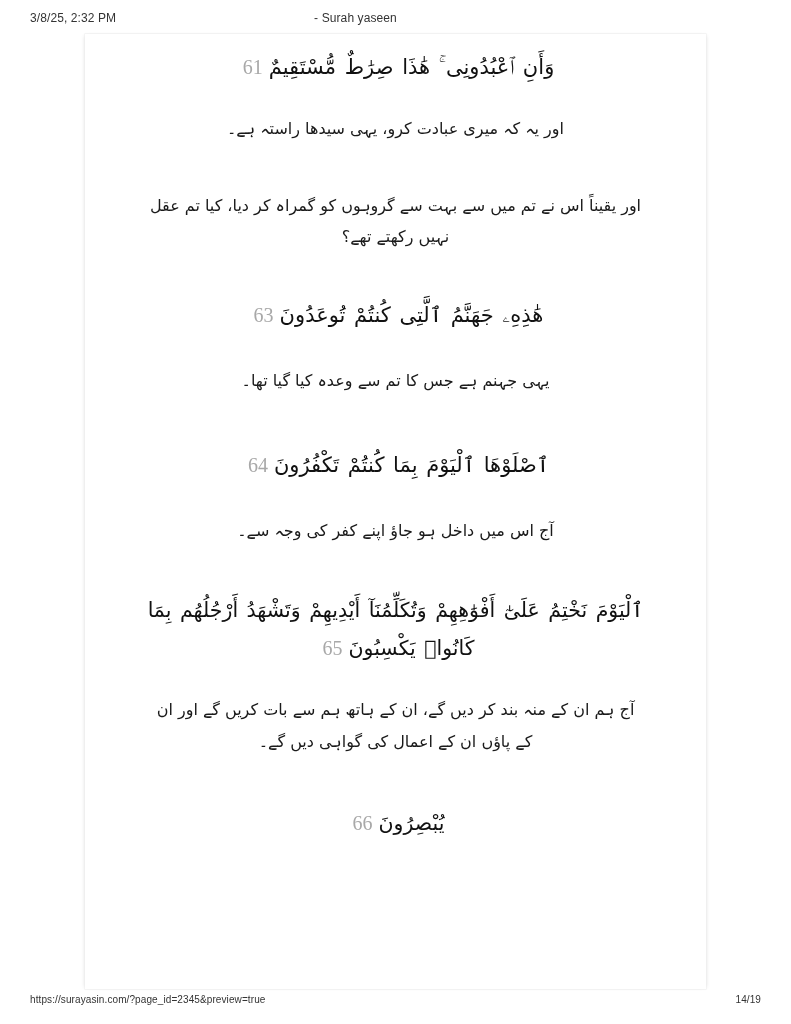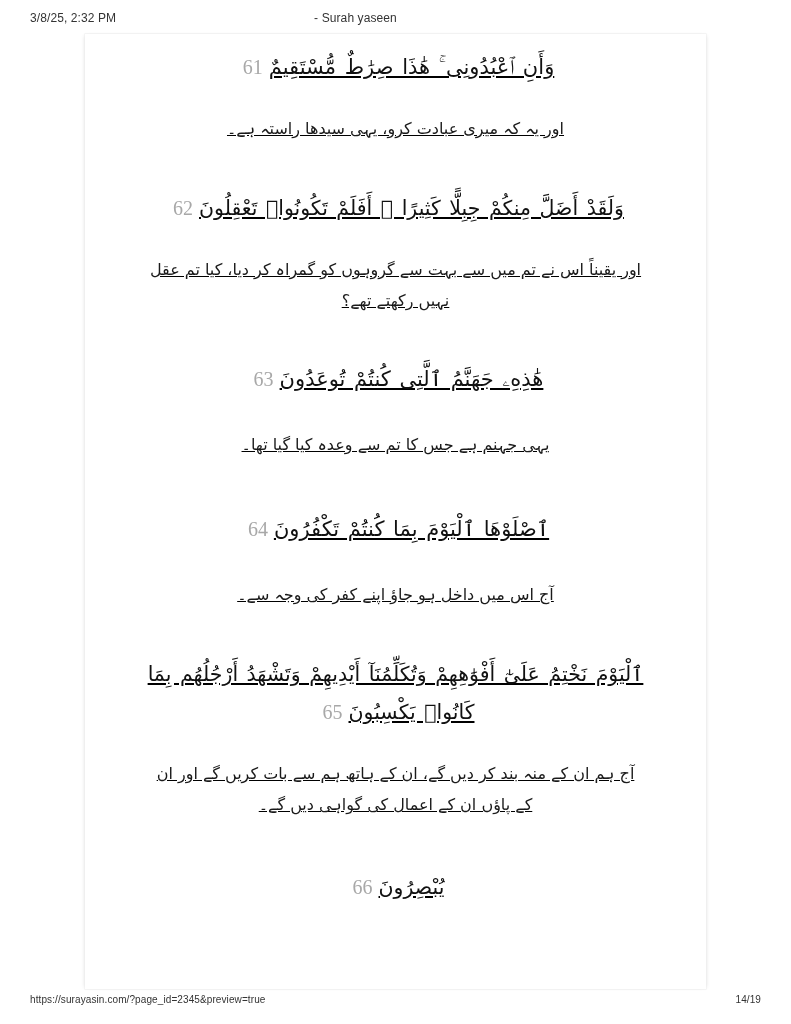--- a/index.html
+++ b/index.html
@@ -78,21 +78,20 @@
     height: 955px;
     background: #ffffff;
     box-shadow: 0 0 0 0.6px #eeeeee,
                 2px 0 4px -2px rgba(0,0,0,0.16),
                -2px 0 4px -2px rgba(0,0,0,0.16);
     box-sizing: border-box;
     overflow: hidden;
   }
   .sheet-inner {
     padding: 0 14px;
-    text-decoration: underline;
   }
 
   
   .verse-block {
     width: 100%;
   }
 
   .ayah-line {
     direction: rtl;
     text-align: center;
@@ -156,21 +155,20 @@
 
 <div class="sheet">
   <div class="sheet-inner">
 
     <div class="verse-block v61">
       <div class="ayah-line"><span>وَأَنِ ٱعْبُدُونِى ۚ هَٰذَا صِرَٰطٌ مُّسْتَقِيمٌ</span><span class="ayah-num">61</span></div>
       <div class="translation-line">اور یہ کہ میری عبادت کرو، یہی سیدھا راستہ ہے۔</div>
     </div>
 
     <div class="verse-block v62">
-      <div class="ayah-line"><span>وَلَقَدْ أَضَلَّ مِنكُمْ جِبِلًّا كَثِيرًا ۖ أَفَلَمْ تَكُونُوا۟ تَعْقِلُونَ</span><span class="ayah-num">62</span></div>
       <div class="translation-line">اور یقیناً اس نے تم میں سے بہت سے گروہوں کو گمراہ کر دیا، کیا تم عقل نہیں رکھتے تھے؟</div>
     </div>
 
     <div class="verse-block v63">
       <div class="ayah-line"><span>هَٰذِهِۦ جَهَنَّمُ ٱلَّتِى كُنتُمْ تُوعَدُونَ</span><span class="ayah-num">63</span></div>
       <div class="translation-line">یہی جہنم ہے جس کا تم سے وعدہ کیا گیا تھا۔</div>
     </div>
 
     <div class="verse-block v64">
       <div class="ayah-line"><span>ٱصْلَوْهَا ٱلْيَوْمَ بِمَا كُنتُمْ تَكْفُرُونَ</span><span class="ayah-num">64</span></div>

